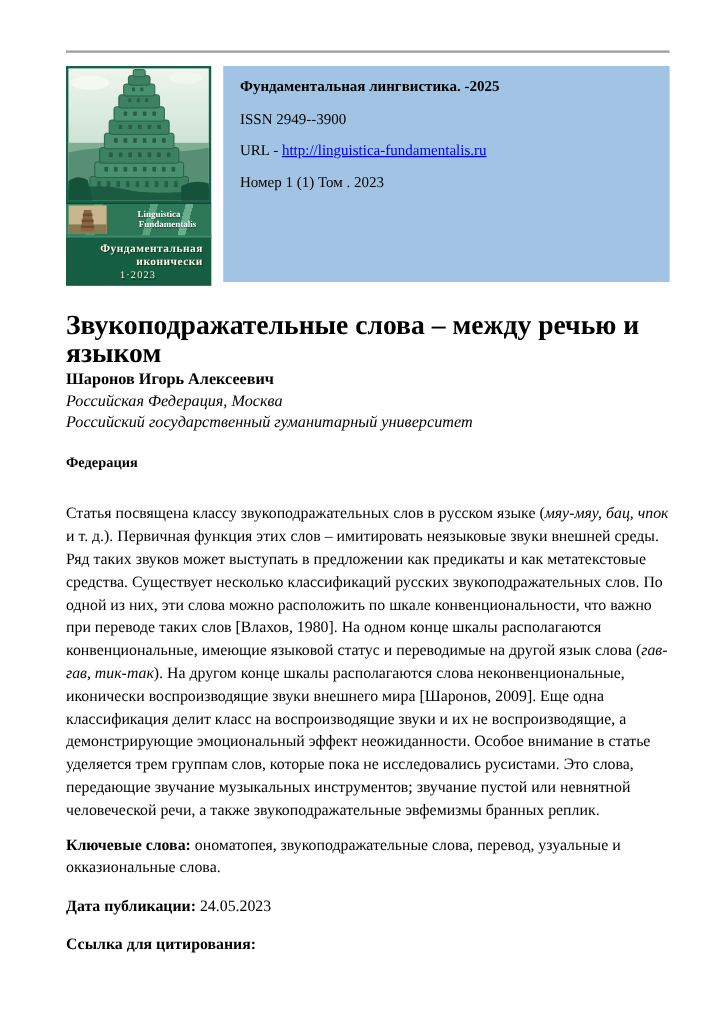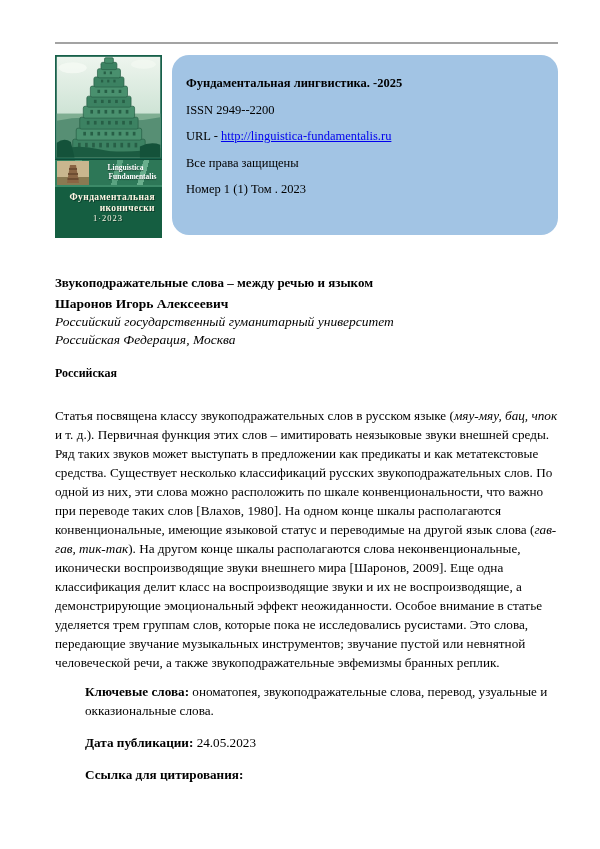--- a/index.html
+++ b/index.html
@@ -11,53 +11,53 @@
     overflow: hidden;
   }
   .page { width: 600px; height: 849px; padding: 33px 42px 0 55px; }
 
   .issue-header { font-size: 11px; color: #3d3d3d; letter-spacing: .2px; }
   .rule { border: 0; border-top: 2px solid #a3a3a3; margin-top: 9px; }
 
   .media-row { display: flex; gap: 10px; margin-top: 11px; align-items: stretch; }
 
   
-  .cover { width: 107px; height: 183px; display: flex; flex-direction: column;
+  .cover { width: 121px; height: 183px; display: flex; flex-direction: column;
            flex: 0 0 auto; background: #17604a; }
   .cover-art { height: 114px; position: relative; }
   .cover-art svg { display: block; width: 100%; height: 100%; }
   .cover-banner { height: 28px; position: relative; display: flex; align-items: center;
     background: linear-gradient(105deg, #35815f 0 18%, #4f9a77 18% 24%, #2d7757 24% 55%, #5aa381 55% 60%, #2e7a5a 60% 78%, #69af8d 78% 83%, #2d7757 83% 100%);
     border-top: 1px solid #0e4a36; }
   .mini-art { width: 32px; height: 24px; margin-left: 2px; flex: 0 0 auto; }
   .latin-name { flex: 1; text-align: center; color: #fff; font-weight: bold;
     font-size: 7.5px; line-height: 8.5px; text-shadow: 0 1px 1px rgba(0,0,0,.45); }
   .latin-name .l2 { padding-left: 14px; }
-  .cover-band { flex: 1; padding: 5px 7px 15px 6px; display: flex; flex-direction: column;
+  .cover-band { flex: 1; padding: 5px 7px 4px 6px; display: flex; flex-direction: column;
     border-top: 2px solid #3c8a68; }
   .cyr-name { text-align: right; color: #fdf6e4; font-weight: bold; font-size: 9.5px;
     line-height: 10.5px; letter-spacing: .4px; text-shadow: 1px 1px 0 #0c3b2a; }
   .cover-issue { text-align: center; color: #fdf6e4; font-weight: normal; font-size: 8.5px;
     margin-top: auto; letter-spacing: 1px; text-shadow: 1px 1px 0 #0c3b2a; }
 
   
-  .info-box { flex: 1; height: 180px; padding: 20px 14px; display: flex;
-    flex-direction: column; gap: 9.5px; font-size: 12.5px; border-radius: 17px; }
+  .info-box { flex: 1; height: 180px; padding: 9px 14px; display: flex;
+    flex-direction: column; gap: 9.5px; font-size: 12.5px; }
   .info-box .row { line-height: 17px; }
   .info-title { font-weight: bold; }
   .info-box a { text-decoration: underline; }
 
   
-  .article-title { margin-top: 33px; font-size: 13px; font-weight: bold; line-height: 24px; }
+  .article-title { margin-top: 21px; font-size: 23px; font-weight: bold; line-height: 24px; }
   .author-block { margin-top: 0; font-size: 13.5px; line-height: 18px; }
   .author-name { font-weight: bold; }
   .affil { font-style: italic; }
   .section-label { margin-top: 17px; font-size: 12px; font-weight: bold; }
   .abstract { margin-top: 25px; font-size: 13.2px; line-height: 19px; text-align: left; }
-  .para { margin-top: 10px; font-size: 13.2px; line-height: 19px; margin-left: 30px; }
+  .para { margin-top: 10px; font-size: 13.2px; line-height: 19px; }
   .lead { font-weight: bold; }
   .para.date { margin-top: 13px; }
   .para.cite-label { margin-top: 13px; }
   .para.cite { margin-top: 13px; }
 </style>
 </head>
 <body>
 
 <div class="page">
 
@@ -165,38 +165,37 @@
         <div class="cyr-name">
           <div>Фундаментальная</div>
           <div>иконически</div>
         </div>
         <div class="cover-issue">1·2023</div>
       </div>
     </div>
 
     <div class="info-box" style="background-color: rgb(162, 196, 228);">
       <div class="row info-title">Фундаментальная лингвистика. -2025</div>
-      <div class="row">ISSN 2949--2200</div>
+      <div class="row">ISSN 2949--3900</div>
       <div class="row">
         <span>URL - </span><a href="#" style="color: rgb(0, 0, 238); text-decoration: underline;">http://linguistica-fundamentalis.ru</a>
       </div>
-      <div class="row">Все права защищены</div>
       <div class="row">Номер 1 (1) Том . 2023</div>
     </div>
   </div>
 
   <h1 class="article-title">Звукоподражательные слова – между речью и языком</h1>
 
   <div class="author-block">
     <div class="author-name">Шаронов Игорь Алексеевич</div>
+    <div class="affil">Российская Федерация, Москва</div>
     <div class="affil">Российский государственный гуманитарный университет</div>
-    <div class="affil">Российская Федерация, Москва</div>
   </div>
 
-  <div class="section-label">Российская</div>
+  <div class="section-label">Федерация</div>
 
   <p class="abstract">Статья посвящена классу звукоподражательных слов в русском языке (<i>мяу-мяу, бац, чпок</i> и т. д.). Первичная функция этих слов – имитировать неязыковые звуки внешней среды. Ряд таких звуков может выступать в предложении как предикаты и как метатекстовые средства. Существует несколько классификаций русских звукоподражательных слов. По одной из них, эти слова можно расположить по шкале конвенциональности, что важно при переводе таких слов [Влахов, 1980]. На одном конце шкалы располагаются конвенциональные, имеющие языковой статус и переводимые на другой язык слова (<i>гав-гав, тик-так</i>). На другом конце шкалы располагаются слова неконвенциональные, иконически воспроизводящие звуки внешнего мира [Шаронов, 2009]. Еще одна классификация делит класс на воспроизводящие звуки и их не воспроизводящие, а демонстрирующие эмоциональный эффект неожиданности. Особое внимание в статье уделяется трем группам слов, которые пока не исследовались русистами. Это слова, передающие звучание музыкальных инструментов; звучание пустой или невнятной человеческой речи, а также звукоподражательные эвфемизмы бранных реплик.</p>
 
   <p class="para">
     <span class="lead">Ключевые слова:</span><span> ономатопея, звукоподражательные слова, перевод, узуальные и окказиональные слова.</span>
   </p>
 
   <p class="para date">
     <span class="lead">Дата публикации:</span><span> 24.05.2023</span>
   </p>

